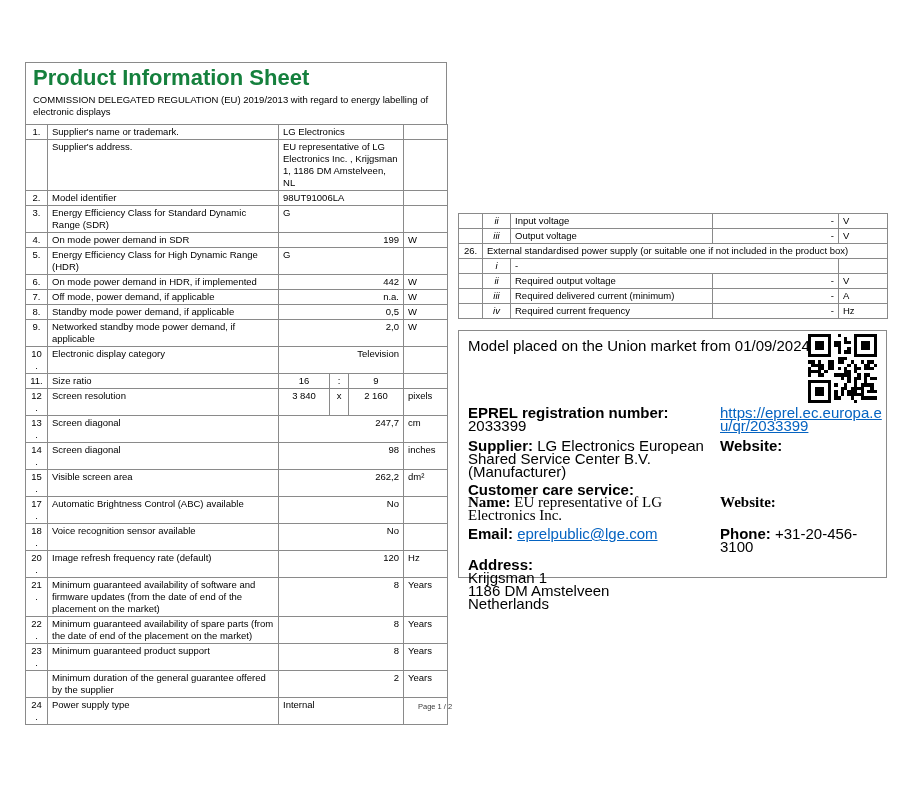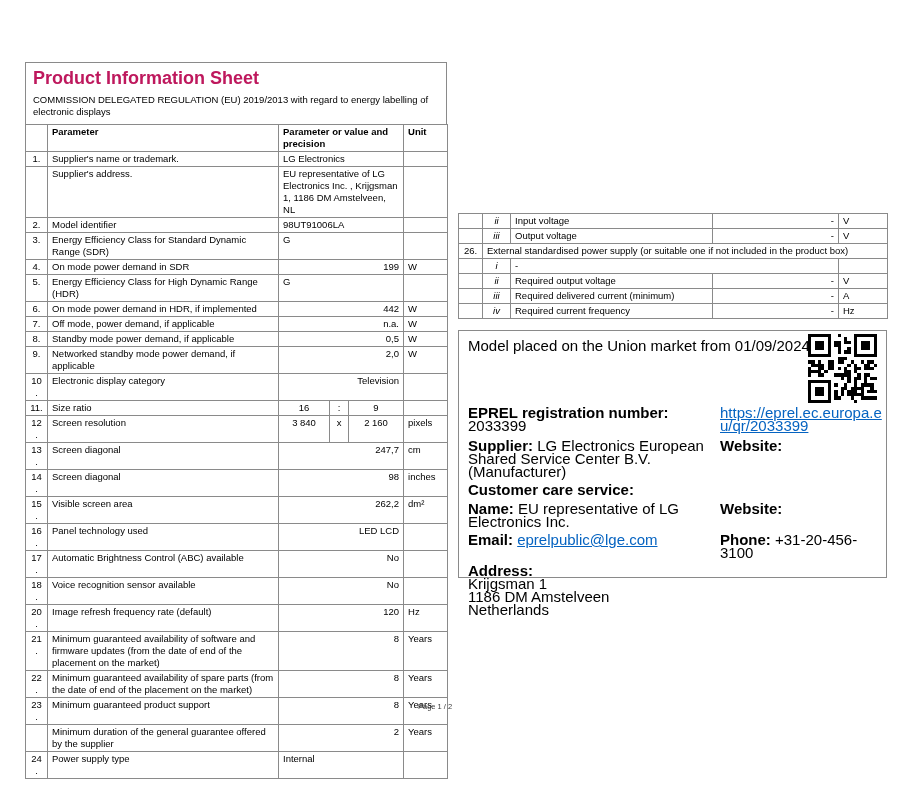--- a/index.html
+++ b/index.html
@@ -5,21 +5,21 @@
   html,body{margin:0;padding:0;}
   body{
     width:900px;height:789px;background:#ffffff;color:#000;
     font-family:"Liberation Sans",sans-serif;position:relative;overflow:hidden;
   }
   .abs{position:absolute;}
 
   
   .doc-left{left:25px;top:62px;width:422px;}
   .title-box{border:1px solid #8a8a8a;border-bottom:none;padding:2px 7px 6px 7px;}
-  .page-title{font-size:18px;font-weight:bold;color:#be185d;margin:0;line-height:26px;}
+  .page-title{font-size:22px;font-weight:bold;color:#15803d;margin:0;line-height:26px;}
   .subtitle{font-size:9.5px;line-height:12px;margin-top:3px;}
 
   table.t{border-collapse:collapse;table-layout:fixed;}
   table.t td{border:1px solid #8a8a8a;font-size:9.5px;line-height:12px;padding:1px 4px;vertical-align:top;word-wrap:break-word;}
   .hdr{font-weight:bold;}
   td.num{text-align:center;padding:1px 1px;}
   td.sub{font-style:italic;text-align:center;padding:1px 1px;}
   td.vr{text-align:right;}
   td.vc{text-align:center;}
   td.vl{text-align:left;}
@@ -29,21 +29,21 @@
 
   .info-box{left:458px;top:330px;width:429px;height:248px;border:1px solid #8a8a8a;
     box-sizing:border-box;padding:8px 9px;font-size:15px;line-height:13px;}
   .qr-wrap{position:absolute;top:3px;right:9px;width:69px;height:69px;}
   .row2{display:flex;}
   .cl{width:252px;flex:none;padding-right:16px;box-sizing:border-box;}
   .cr{width:162px;flex:none;}
   .m-eprel{margin-top:54px;}
   .m-sup{margin-top:7px;}
   .m-cc{margin-top:5px;}
-  .m-name{margin-top:6px;}
+  .m-name{font-family:Liberation Serif, serif;}
   .m-email{margin-top:5px;}
   .m-addr{margin-top:5px;}
   a.lnk{color:#0563c1;word-break:break-all;cursor:pointer;}
 
   .footer{left:418px;top:702px;font-size:7.5px;color:#3a3a3a;}
 </style>
 </head>
 <body>
 
 <div class="abs doc-left">
@@ -56,26 +56,20 @@
     <colgroup>
       <col style="width:22px">
         <col style="width:26px">
         <col style="width:205px">
       <col style="width:51px">
         <col style="width:19px">
         <col style="width:55px">
         <col style="width:44px">
     </colgroup>
     <tbody>
-        <tr>
-      <td class="num hdr"></td>
-      <td colspan="2" class="hdr">Parameter</td>
-      <td colspan="3" class="hdr">Parameter or value and precision</td>
-      <td class="hdr">Unit</td>
-    </tr>
     <tr>
           <td class="num">1.</td>
           <td colspan="2">Supplier's name or trademark.</td>
           <td colspan="3" class="vl">LG Electronics</td>
           <td></td>
         </tr>
     <tr>
           <td class="num"></td>
           <td colspan="2">Supplier's address.</td>
           <td colspan="3" class="vl">EU representative of LG Electronics Inc. , Krijgsman 1, 1186 DM Amstelveen, NL</td>
@@ -161,26 +155,20 @@
           <td class="num">14.</td>
           <td colspan="2">Screen diagonal</td>
           <td colspan="3" class="vr">98</td>
           <td>inches</td>
         </tr>
     <tr>
           <td class="num">15.</td>
           <td colspan="2">Visible screen area</td>
           <td colspan="3" class="vr">262,2</td>
           <td>dm²</td>
-        </tr>
-    <tr>
-          <td class="num">16.</td>
-          <td colspan="2">Panel technology used</td>
-          <td colspan="3" class="vr">LED LCD</td>
-          <td></td>
         </tr>
     <tr>
           <td class="num">17.</td>
           <td colspan="2">Automatic Brightness Control (ABC) available</td>
           <td colspan="3" class="vr">No</td>
           <td></td>
         </tr>
     <tr>
           <td class="num">18.</td>
           <td colspan="2">Voice recognition sensor available</td>

